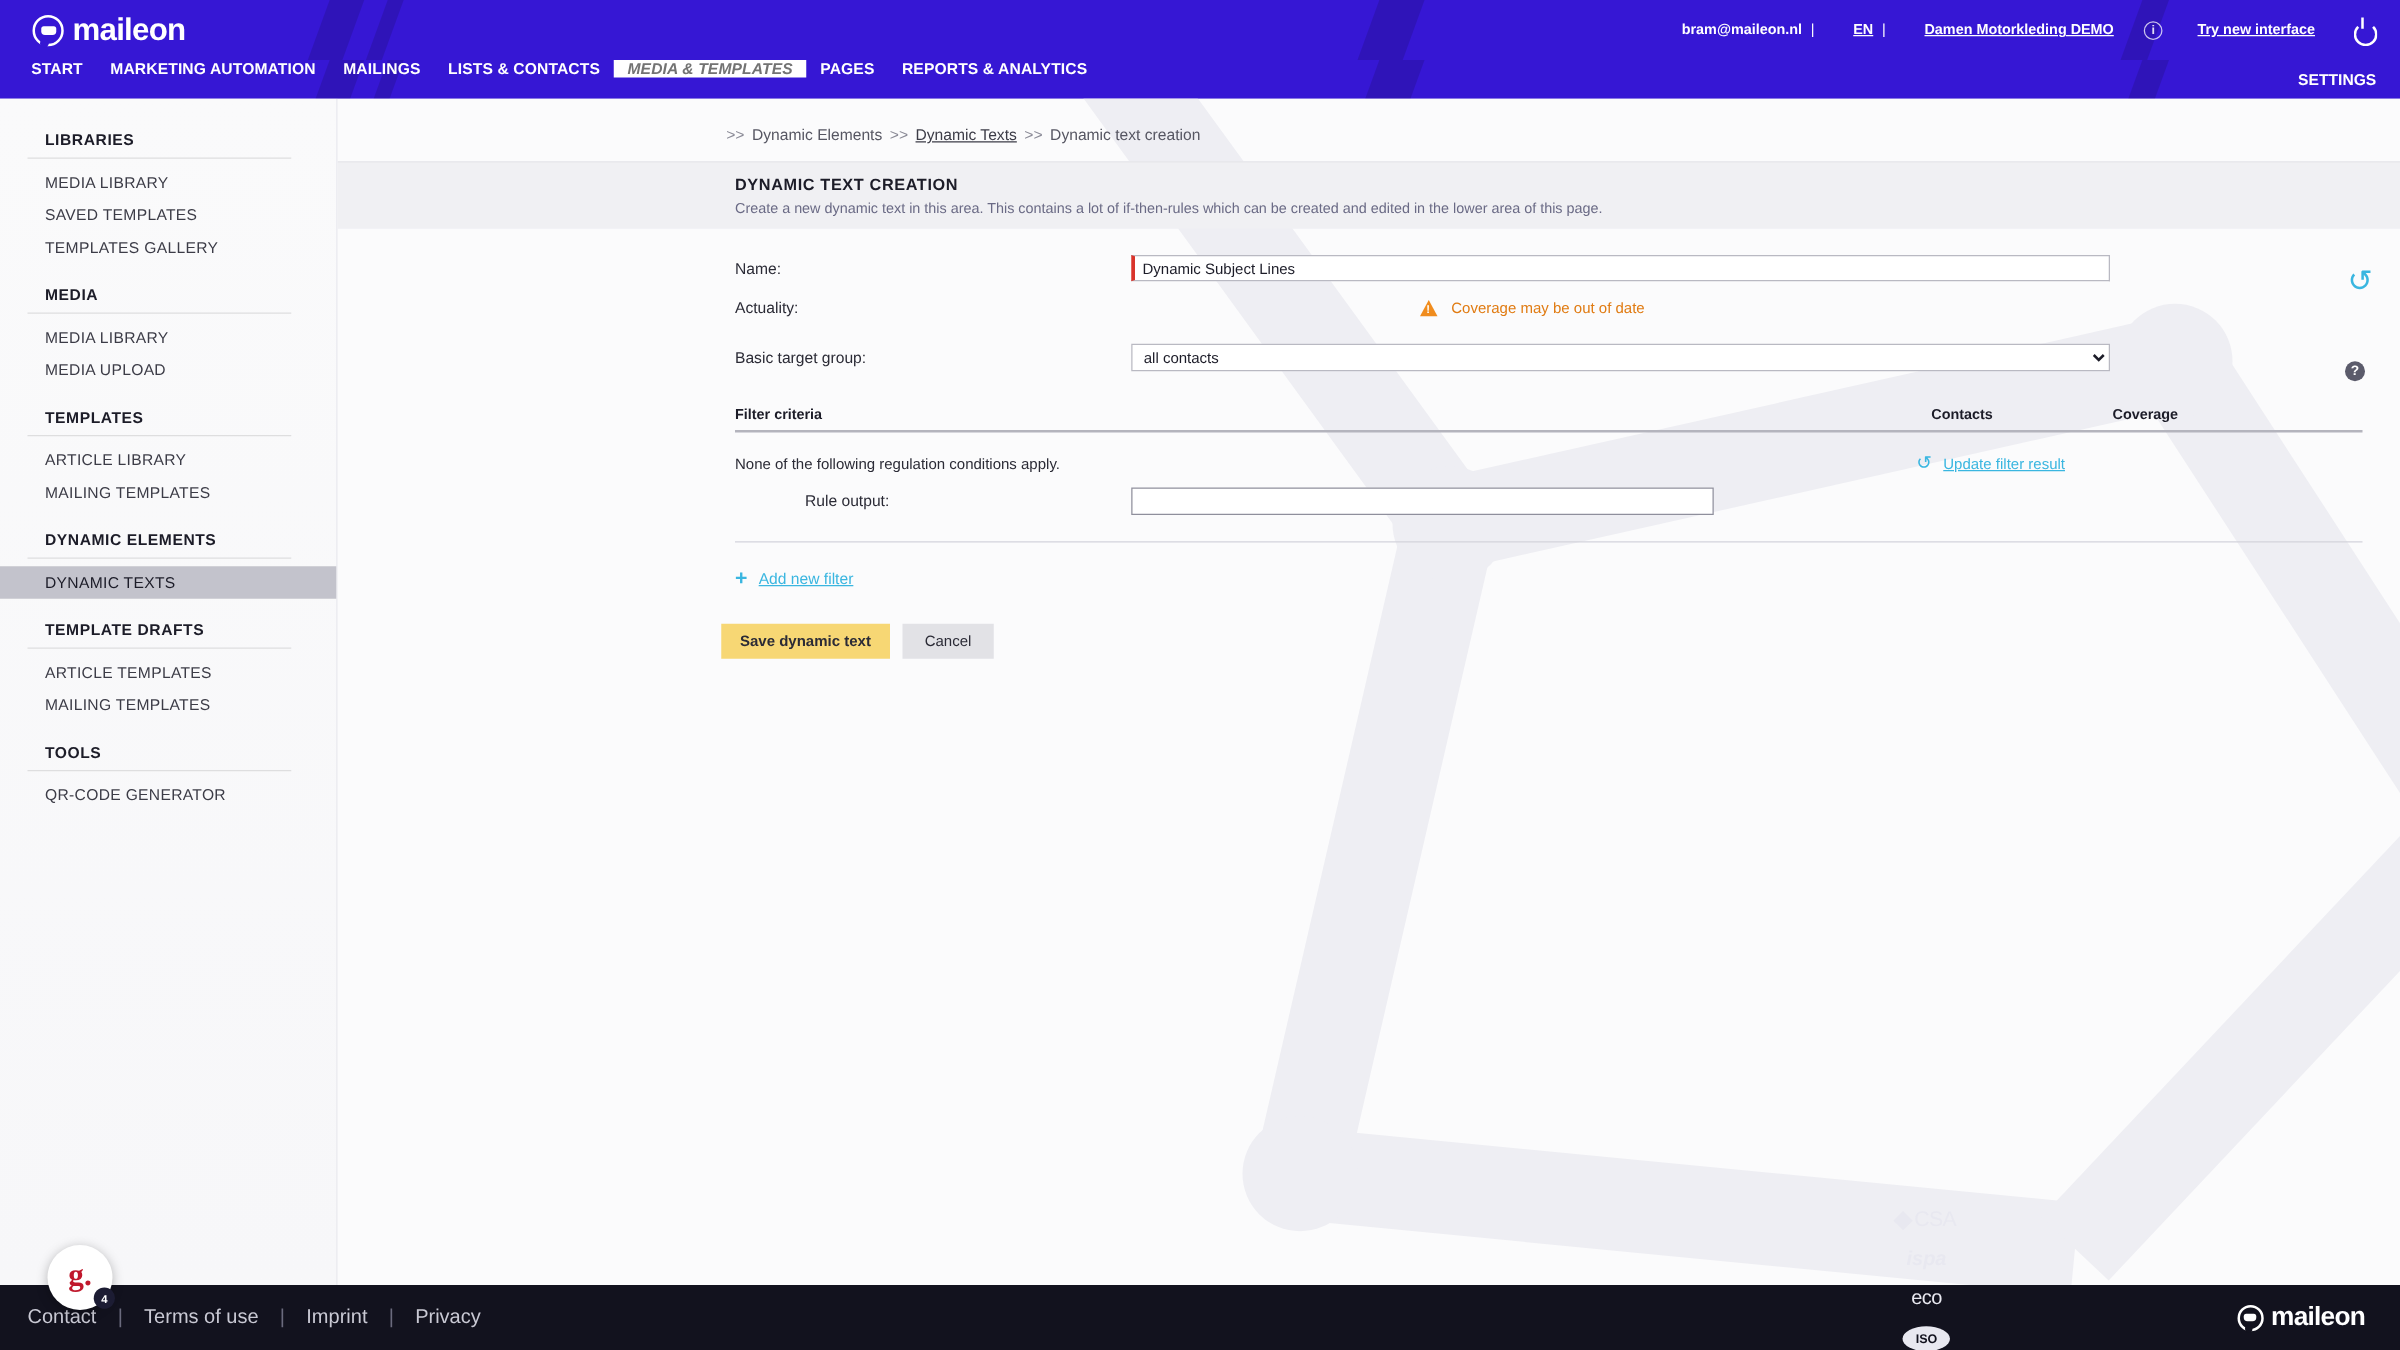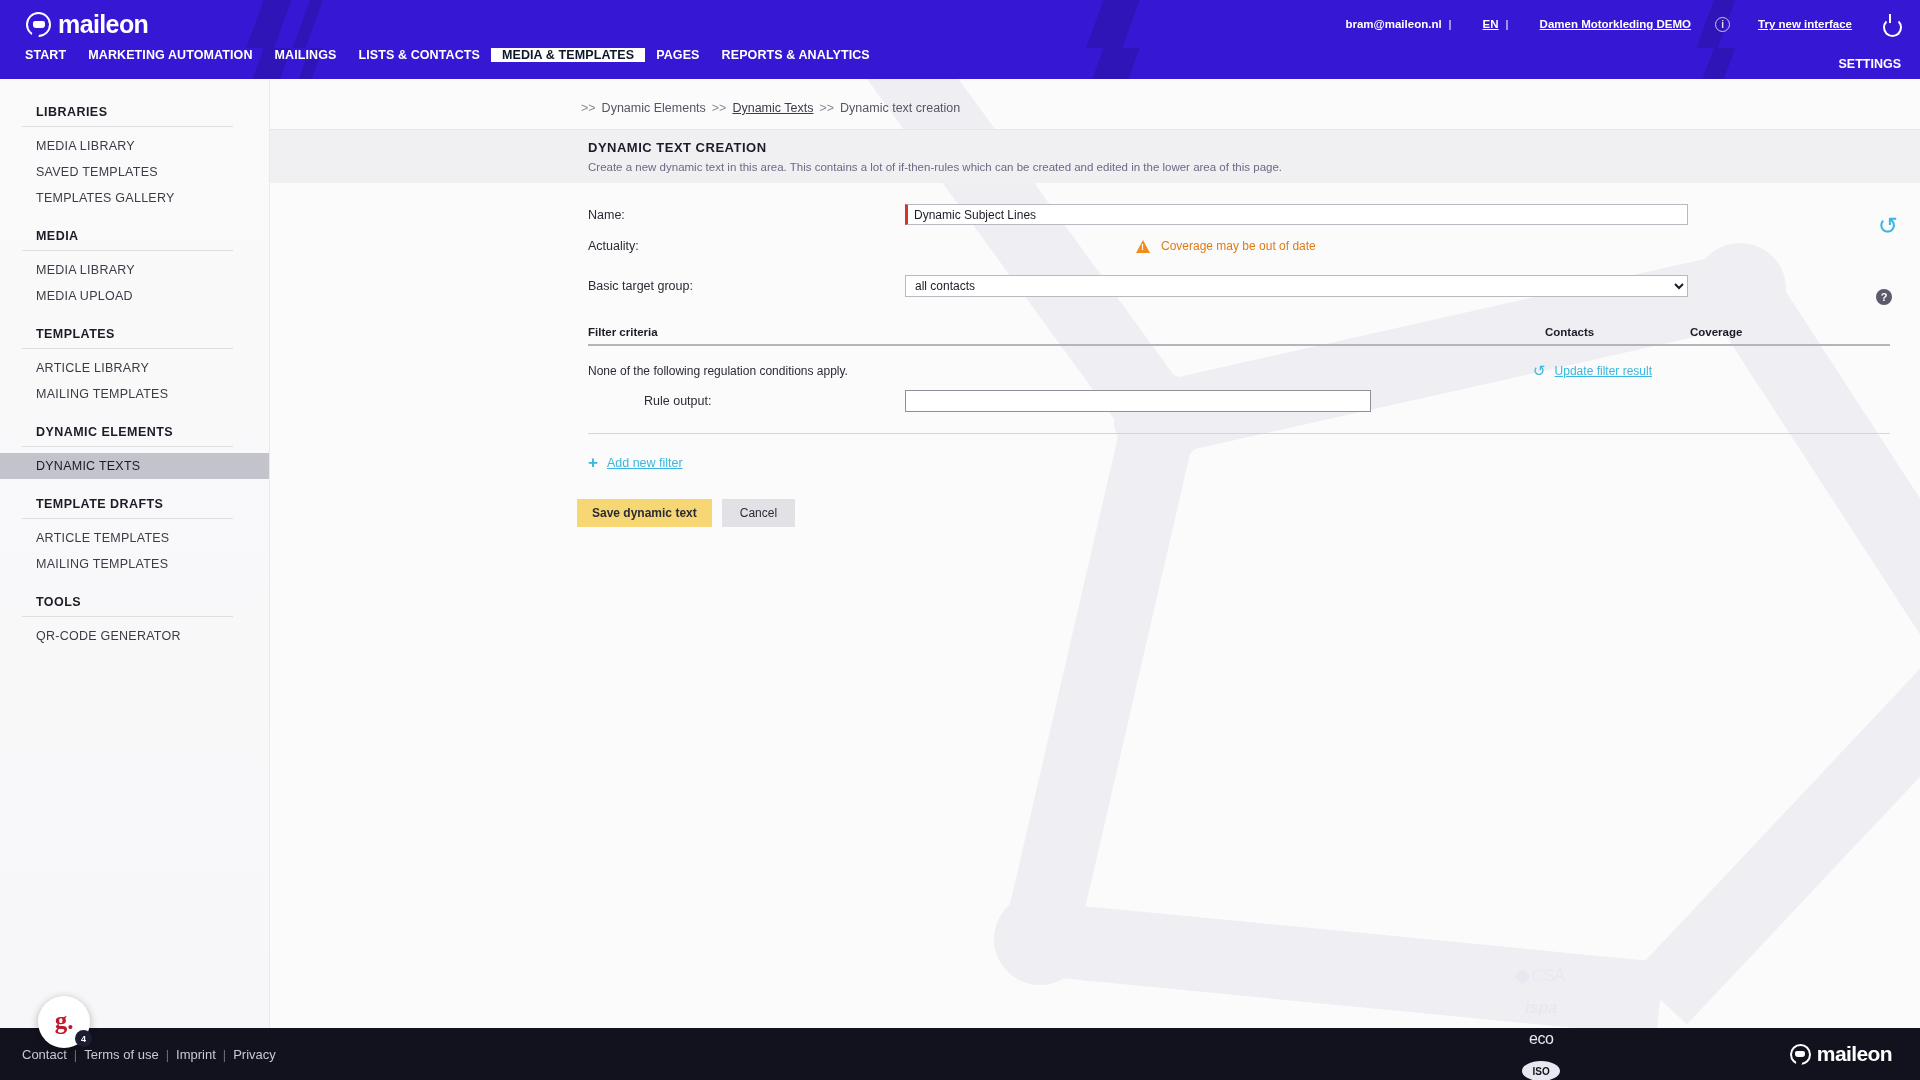--- a/index.html
+++ b/index.html
@@ -155,21 +155,22 @@
     padding: 0 11px;
     color: #fff;
     font-size: 12.5px;
     font-weight: bold;
     letter-spacing: 0.1px;
     cursor: pointer;
     white-space: nowrap;
   }
   .nav-item.active {
     background: #ffffff;
-    color: #0f172a;
+    color: #737373;
+    font-style: italic;
   }
   .nav-settings {
     position: relative;
     z-index: 3;
     margin-left: auto;
     margin-right: 19px;
     display: flex;
     align-items: center;
     color: #fff;
     font-size: 12.5px;
@@ -476,23 +477,23 @@
     height: 52px;
     flex: 0 0 52px;
     background: #12121e;
     display: flex;
     align-items: center;
     padding: 0 22px;
   }
   .footer-links {
     display: flex;
     align-items: center;
-    font-size: 13px;
+    font-size: 16px;
     color: #c9c9d4;
-    gap: 7px;
+    gap: 17px;
   }
   .footer-links a { color:#c9c9d4; text-decoration:none; cursor:pointer; }
   .footer-sep { color: #6a6a7d; }
   .footer-badges {
     margin-left: auto;
     margin-right: 330px;
     display: flex;
     align-items: center;
     gap: 13px;
     color: #d6d6e0;

